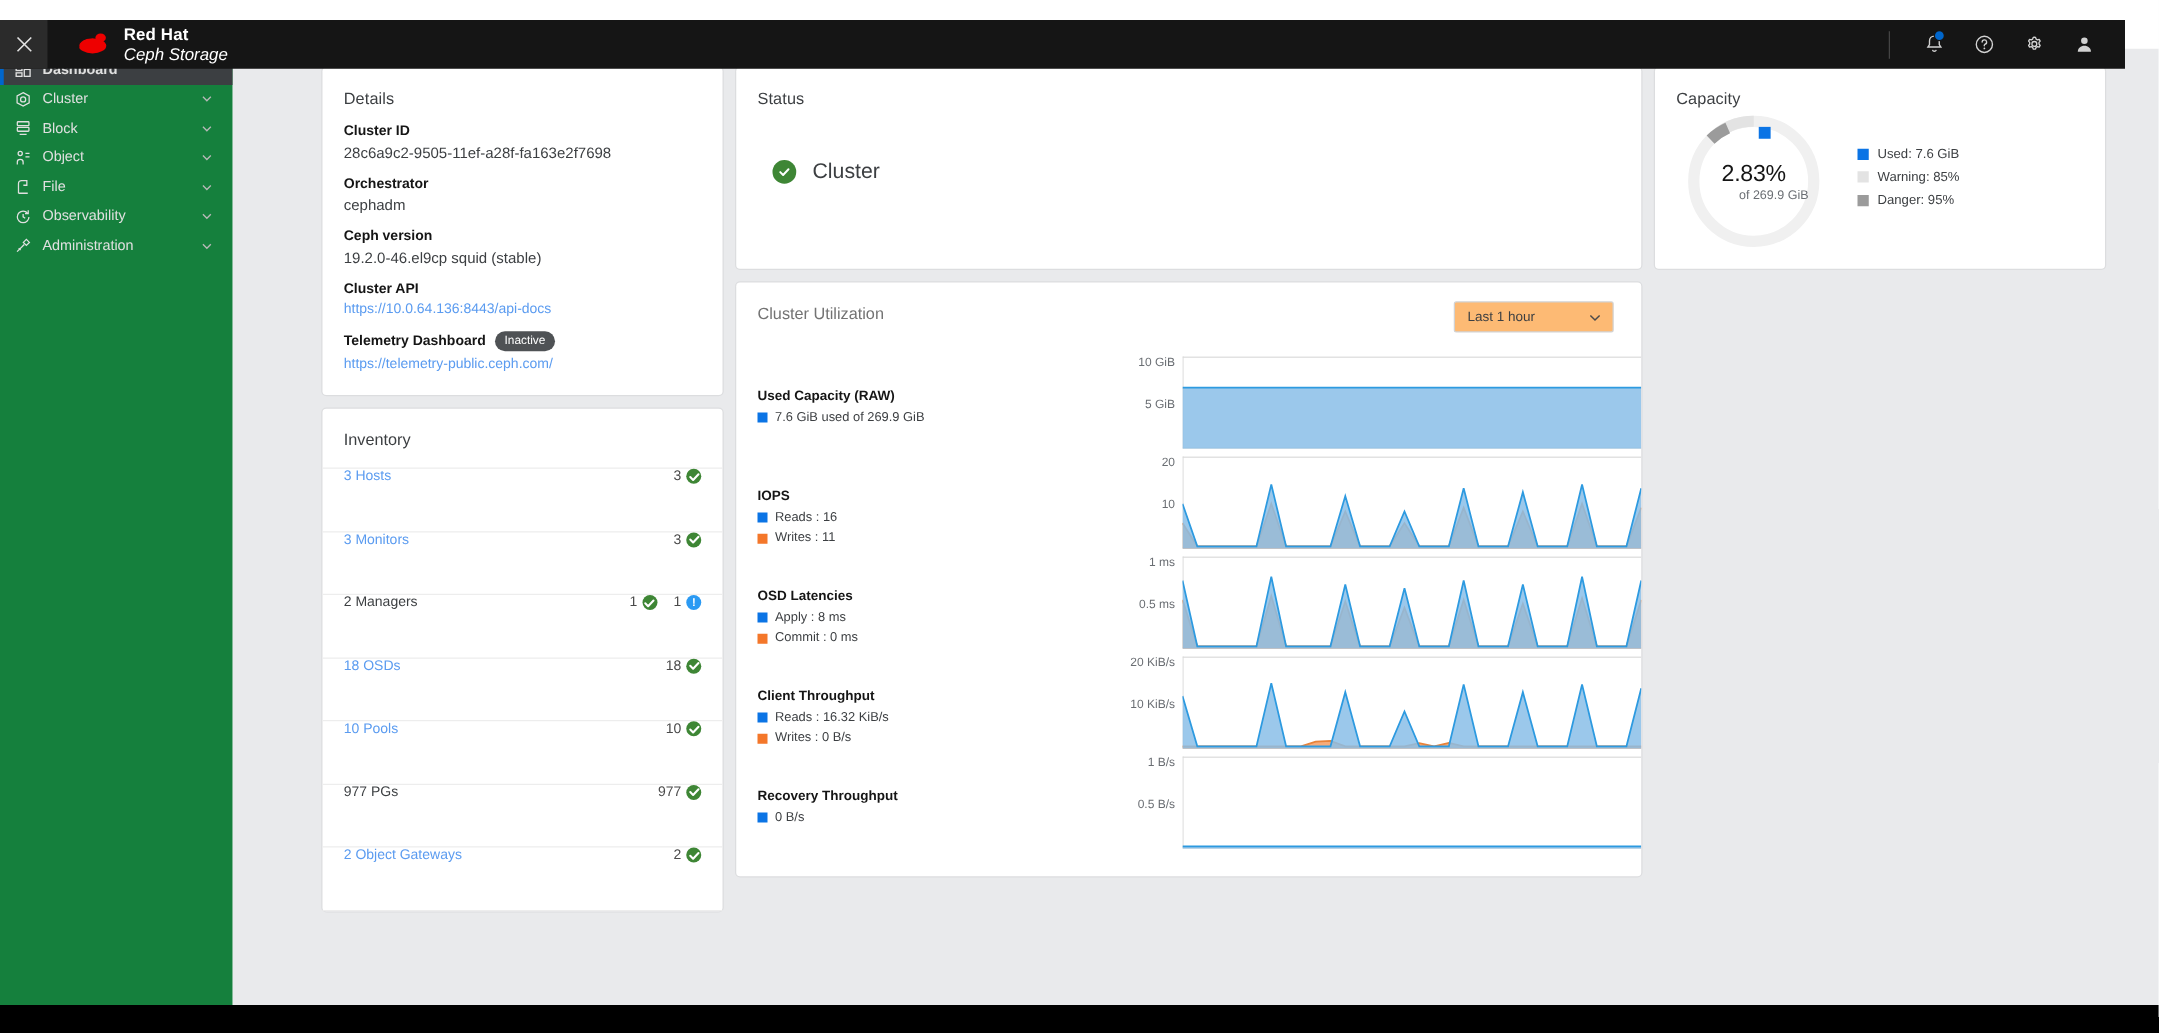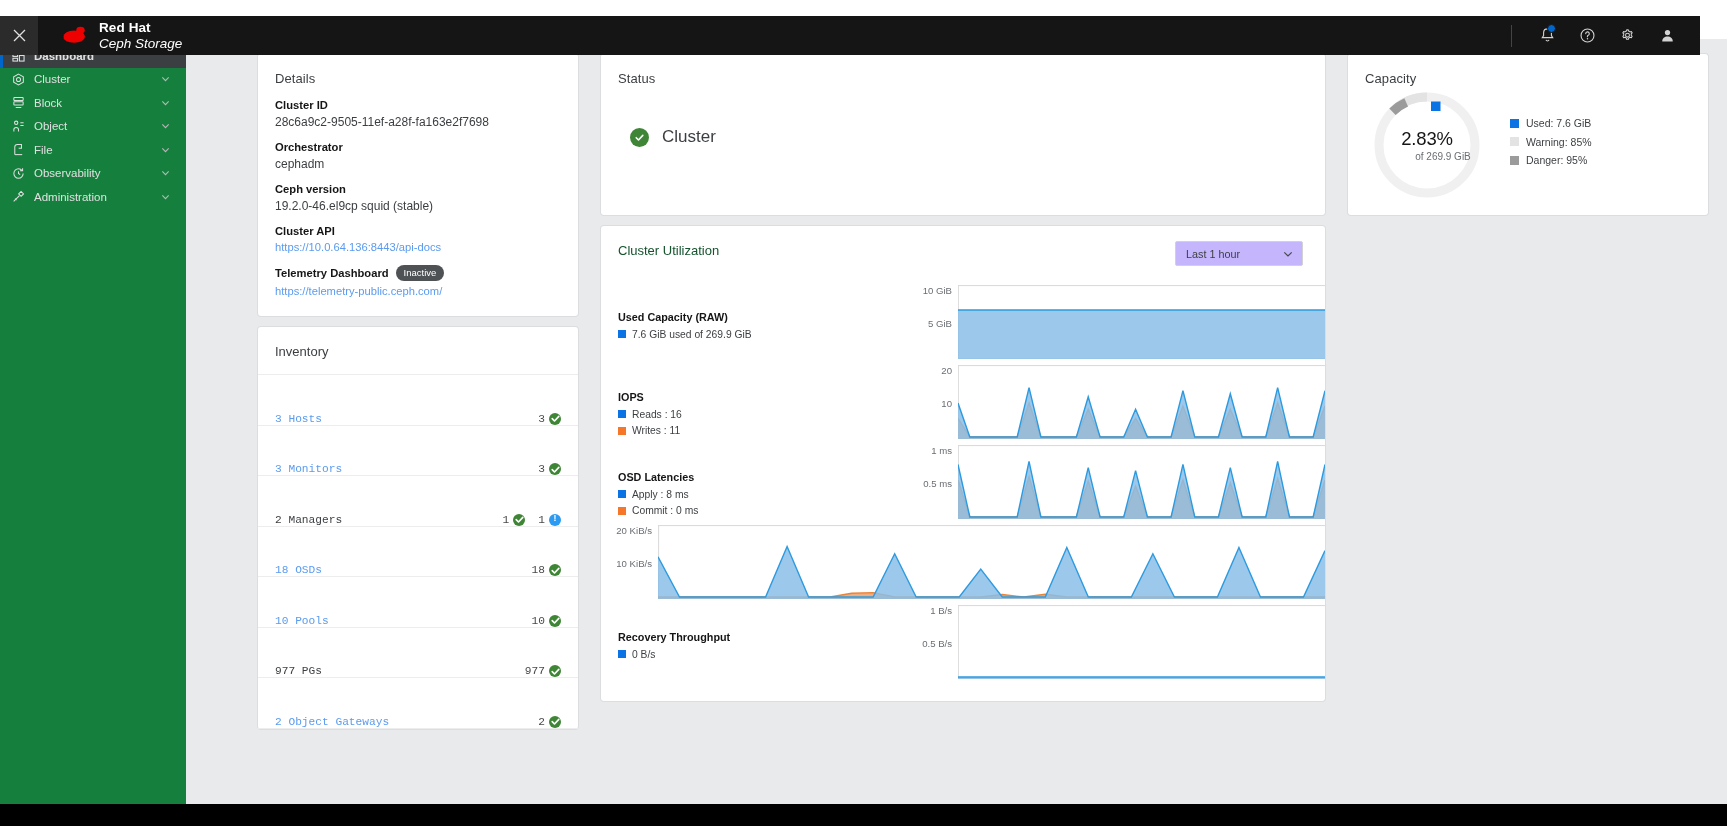--- a/index.html
+++ b/index.html
@@ -63,21 +63,21 @@
     position: absolute; right: 16px; top: 50%; transform: translateY(-50%);
     width: 9px; height: 9px;
   }
 
   
   .content {
     position: absolute; top: 39px; left: 186px;
     width: 1541px; height: 787px; background: #e9eaec;
     padding: 15px 21px 0 24px; overflow: hidden;
   }
-  .grid { display: flex; gap: 23px; align-items: flex-start; padding-left: 48px; }
+  .grid { display: flex; gap: 11px; align-items: flex-start; padding-left: 48px; }
   .col-left  { width: 320px; flex: none; }
   .col-mid   { width: 724px; flex: none; }
   .col-right { width: 360px; flex: none; }
 
   .card { background: #fff; border-radius: 3px; box-shadow: 0 0 0 1px rgba(0,0,0,0.055); }
   .card-title {
     font-size: 13px; color: #3c3f42; padding: 17px 17px 0 17px;
     letter-spacing: 0.1px;
   }
 
@@ -90,22 +90,22 @@
   .d-row-inline { display: flex; align-items: center; gap: 7px; margin-top: 12px; }
   .chip {
     background: #4f5255; color: #fff; font-size: 9.5px; border-radius: 9px;
     padding: 2px 8px 2.5px; font-weight: 400; line-height: 1.25;
   }
 
   
   .inv-card { margin-top: 11px; }
   .inv-head { padding: 17px 17px 15px 17px; border-bottom: 1px solid #ededed; font-size: 13px; color: #3c3f42; }
   .inv-row {
-    height: 50.5px; display: flex; align-items: flex-end; justify-content: space-between;
-    padding: 0 17px; border-bottom: 1px solid #ededed; font-size: 11.2px; font-family: Liberation Mono, monospace;
+    height: 50.5px; display: flex; align-items: flex-start; justify-content: space-between;
+    padding: 0 17px; border-bottom: 1px solid #ededed; font-size: 11.2px;
   }
   .inv-name { color: #5a9bf0; cursor: pointer; }
   .inv-name.plain { color: #3c3f42; cursor: default; }
   .inv-counts { display: flex; align-items: center; gap: 13px; color: #4a4a4a; }
   .cnt { display: flex; align-items: center; gap: 4px; }
 
   .ico-ok { width: 12px; height: 12px; border-radius: 50%; background: #3e8635;
             display: inline-flex; align-items: center; justify-content: center; }
   .ico-info { width: 12px; height: 12px; border-radius: 50%; background: #2b9af3;
               display: inline-flex; align-items: center; justify-content: center;
@@ -128,23 +128,23 @@
   }
   .donut-pct { font-size: 18.5px; color: #151515; letter-spacing: -0.2px; }
   .donut-sub { font-size: 10px; color: #6a6e73; margin-top: 1px; margin-left: 32px; }
   .cap-legend { margin-left: 26px; }
   .leg-row { display: flex; align-items: center; gap: 7px; margin-bottom: 6.5px; font-size: 10.5px; color: #3c3f42; }
   .leg-sw { width: 9px; height: 9px; flex: none; }
 
   
   .cu-card { margin-top: 11px; height: 475px; position: relative; }
   .cu-head { display: flex; align-items: flex-start; justify-content: space-between; padding: 17px 22px 0 17px; }
-  .cu-title { font-size: 13px; color: #14532d; text-align: right; }
+  .cu-title { font-size: 13px; color: #737373; text-align: right; }
   .cu-select {
-    margin-top: -2px; width: 128px; height: 25px; border: 1px solid #d2d2d2; background: #c4b5fd;
+    margin-top: -2px; width: 128px; height: 25px; border: 1px solid #d2d2d2; background: #fdba74;
     border-radius: 2px; display: flex; align-items: center; justify-content: space-between;
     padding: 0 9px 0 10px; font-size: 10.8px; color: #3c3f42; cursor: pointer;
   }
   .cu-rows { padding: 19px 0 0 0; }
   .cu-row { display: flex; align-items: flex-start; height: 80px; }
   .cu-left { width: 300px; flex: none; padding-left: 17px; padding-top: 26px; }
   .cu-metric { font-size: 10.8px; font-weight: bold; color: #151515; }
   .cu-leg { display: flex; align-items: center; gap: 6px; margin-top: 5.5px; font-size: 10.3px; color: #3c3f42; }
   .cu-sw { width: 8px; height: 8px; flex: none; }
   .cu-axis { width: 57px; flex: none; position: relative; height: 80px; }
@@ -529,20 +529,31 @@
                   <line x1="0.6" y1="0" x2="0.6" y2="74" stroke="#d8d8d8" stroke-width="1" vector-effect="non-scaling-stroke"></line>
                   <line x1="0" y1="73.4" x2="650" y2="73.4" stroke="#d8d8d8" stroke-width="1" vector-effect="non-scaling-stroke"></line>
                   <path d="M0.00 34.91 L20.97 72.00 L41.94 72.00 L62.90 72.00 L83.87 72.00 L104.84 72.00 L125.81 31.82 L146.77 72.00 L167.74 72.00 L188.71 72.00 L209.68 72.00 L230.65 36.15 L251.61 72.00 L272.58 72.00 L293.55 72.00 L314.52 41.09 L335.48 72.00 L356.45 72.00 L377.42 72.00 L398.39 34.91 L419.35 72.00 L440.32 72.00 L461.29 72.00 L482.26 38.00 L503.23 72.00 L524.19 72.00 L545.16 72.00 L566.13 33.67 L587.10 72.00 L608.06 72.00 L629.03 72.00 L650.00 34.91 L650 74 L0 74 Z" fill="rgba(244,158,99,0.85)"></path>
                   <path d="M0.00 34.91 L20.97 72.00 L41.94 72.00 L62.90 72.00 L83.87 72.00 L104.84 72.00 L125.81 31.82 L146.77 72.00 L167.74 72.00 L188.71 72.00 L209.68 72.00 L230.65 36.15 L251.61 72.00 L272.58 72.00 L293.55 72.00 L314.52 41.09 L335.48 72.00 L356.45 72.00 L377.42 72.00 L398.39 34.91 L419.35 72.00 L440.32 72.00 L461.29 72.00 L482.26 38.00 L503.23 72.00 L524.19 72.00 L545.16 72.00 L566.13 33.67 L587.10 72.00 L608.06 72.00 L629.03 72.00 L650.00 34.91 " fill="none" stroke="#e8833a" stroke-width="1.4" vector-effect="non-scaling-stroke"></path>
                   <path d="M0.00 19.45 L20.97 72.00 L41.94 72.00 L62.90 72.00 L83.87 72.00 L104.84 72.00 L125.81 16.36 L146.77 72.00 L167.74 72.00 L188.71 72.00 L209.68 72.00 L230.65 22.55 L251.61 72.00 L272.58 72.00 L293.55 72.00 L314.52 25.64 L335.48 72.00 L356.45 72.00 L377.42 72.00 L398.39 19.45 L419.35 72.00 L440.32 72.00 L461.29 72.00 L482.26 22.55 L503.23 72.00 L524.19 72.00 L545.16 72.00 L566.13 16.36 L587.10 72.00 L608.06 72.00 L629.03 72.00 L650.00 19.45 L650 74 L0 74 Z" fill="rgba(137,190,232,0.85)"></path>
                   <path d="M0.00 19.45 L20.97 72.00 L41.94 72.00 L62.90 72.00 L83.87 72.00 L104.84 72.00 L125.81 16.36 L146.77 72.00 L167.74 72.00 L188.71 72.00 L209.68 72.00 L230.65 22.55 L251.61 72.00 L272.58 72.00 L293.55 72.00 L314.52 25.64 L335.48 72.00 L356.45 72.00 L377.42 72.00 L398.39 19.45 L419.35 72.00 L440.32 72.00 L461.29 72.00 L482.26 22.55 L503.23 72.00 L524.19 72.00 L545.16 72.00 L566.13 16.36 L587.10 72.00 L608.06 72.00 L629.03 72.00 L650.00 19.45 " fill="none" stroke="#2d9ae0" stroke-width="1.4" vector-effect="non-scaling-stroke"></path>
                 </svg>
               </div>
             </div>
             <div class="cu-row">
+              <div class="cu-left">
+                <div class="cu-metric">Client Throughput</div>
+                <div class="cu-leg">
+                  <span class="cu-sw" style="background: rgb(11, 116, 229);"></span>
+                  <span>Reads : 16.32 KiB/s</span>
+                </div>
+                <div class="cu-leg">
+                  <span class="cu-sw" style="background: rgb(244, 119, 42);"></span>
+                  <span>Writes : 0 B/s</span>
+                </div>
+              </div>
               <div class="cu-axis">
                 <span class="ax-t" style="top: 0px;">20 KiB/s</span>
                 <span class="ax-t" style="top: 33px;">10 KiB/s</span>
               </div>
               <div class="cu-chart">
                 <svg viewBox="0 0 650 74" preserveAspectRatio="none">
                   <line x1="0" y1="0.6" x2="650" y2="0.6" stroke="#d8d8d8" stroke-width="1" vector-effect="non-scaling-stroke"></line>
                   <line x1="0.6" y1="0" x2="0.6" y2="74" stroke="#d8d8d8" stroke-width="1" vector-effect="non-scaling-stroke"></line>
                   <line x1="0" y1="73.4" x2="650" y2="73.4" stroke="#d8d8d8" stroke-width="1" vector-effect="non-scaling-stroke"></line>
                   <path d="M0.00 72.00 L20.97 72.00 L41.94 72.00 L62.90 72.00 L83.87 72.00 L104.84 72.00 L125.81 72.00 L146.77 72.00 L167.74 72.00 L188.71 68.29 L209.68 67.67 L230.65 72.00 L251.61 72.00 L272.58 72.00 L293.55 72.00 L314.52 72.00 L335.48 69.53 L356.45 72.00 L377.42 69.22 L398.39 72.00 L419.35 72.00 L440.32 72.00 L461.29 72.00 L482.26 72.00 L503.23 72.00 L524.19 72.00 L545.16 72.00 L566.13 72.00 L587.10 72.00 L608.06 72.00 L629.03 72.00 L650.00 72.00 L650 74 L0 74 Z" fill="rgba(244,158,99,0.85)"></path>

